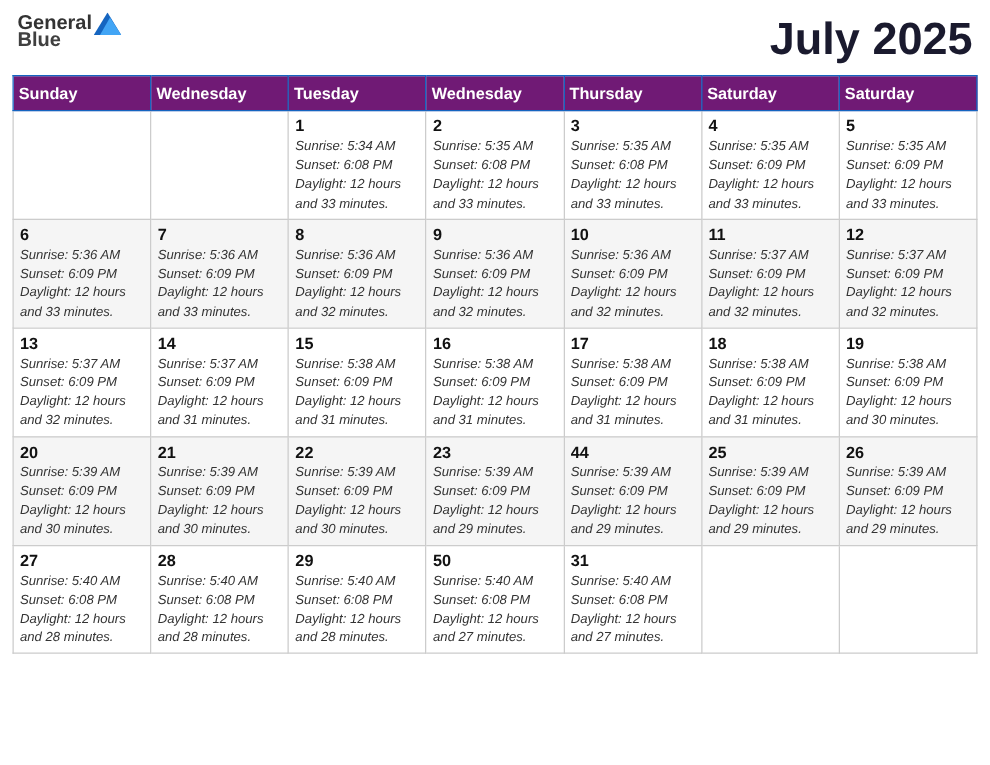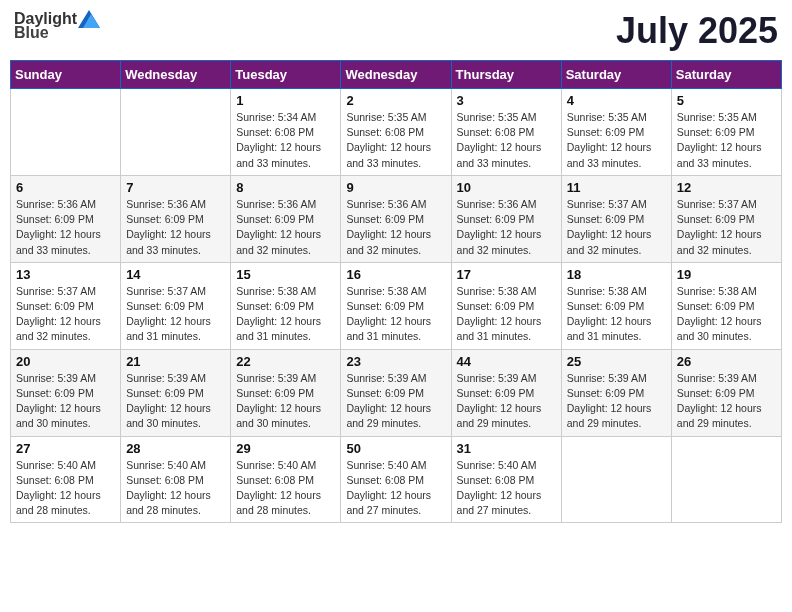--- a/index.html
+++ b/index.html
@@ -73,36 +73,37 @@
     .day-number {
       font-size: 13px;
       font-weight: bold;
       margin-bottom: 2px;
       color: #111;
     }
     .day-info {
       font-size: 10.5px;
       line-height: 1.45;
       color: #333;
+      font-style: italic;
     }
     .empty-cell {
       background: #fff;
     }
     .calendar tr:nth-child(even) .empty-cell {
       background: #f5f5f5;
     }
   </style>
 </head>
 <body>
 
 <div class="header">
   <div class="logo">
     <div style="display:flex;flex-direction:column;align-items:flex-start;">
       <div style="display:flex;align-items:center;">
-        <span class="logo-text-general">Daylight</span>
+        <span class="logo-text-general">General</span>
         <svg width="22" height="18" viewBox="0 0 22 18" style="margin-left:1px;">
           <polygon points="0,18 11,0 22,18" fill="#1565c0"></polygon>
           <polygon points="5,18 13,4 22,18" fill="#42a5f5"></polygon>
         </svg>
       </div>
       <span class="logo-text-blue" style="margin-top:-4px;margin-left:0px;">Blue</span>
     </div>
   </div>
   <div class="title-section">
     <div class="month-title">July 2025</div>

